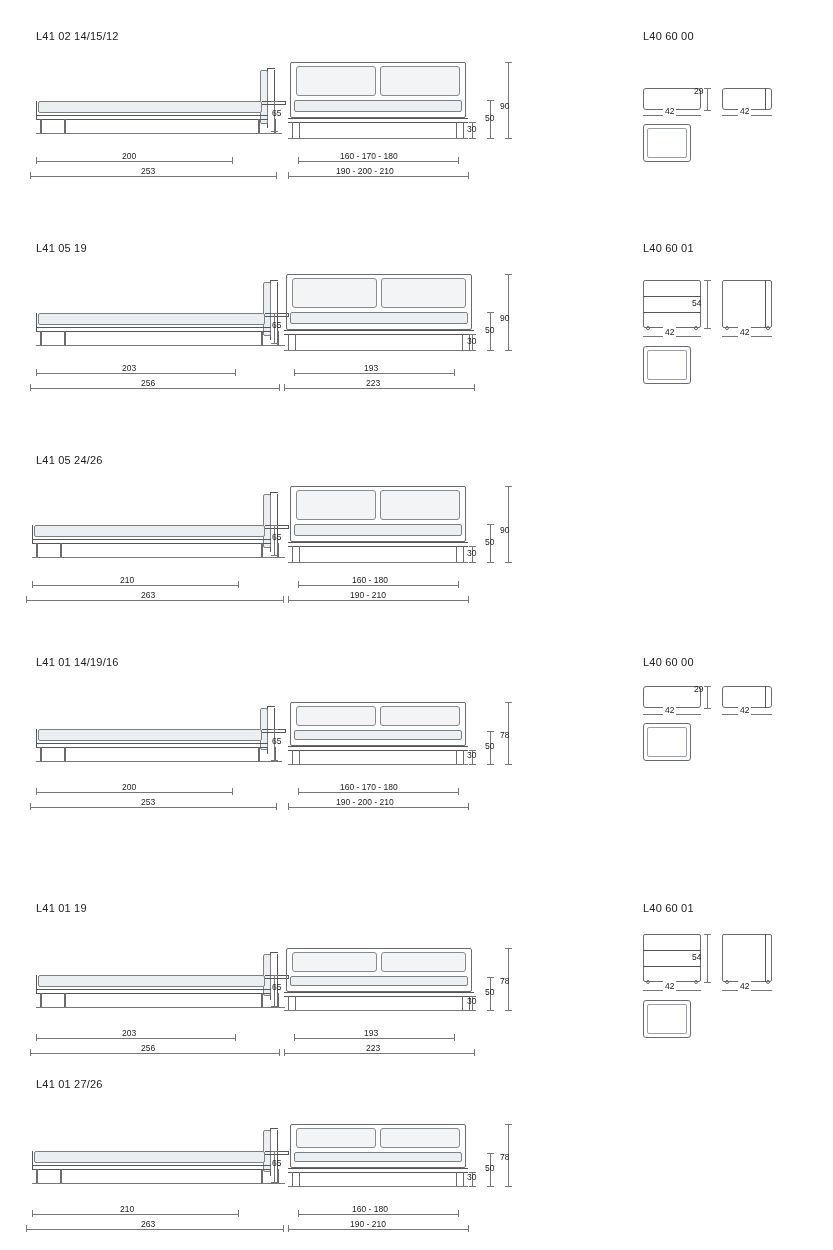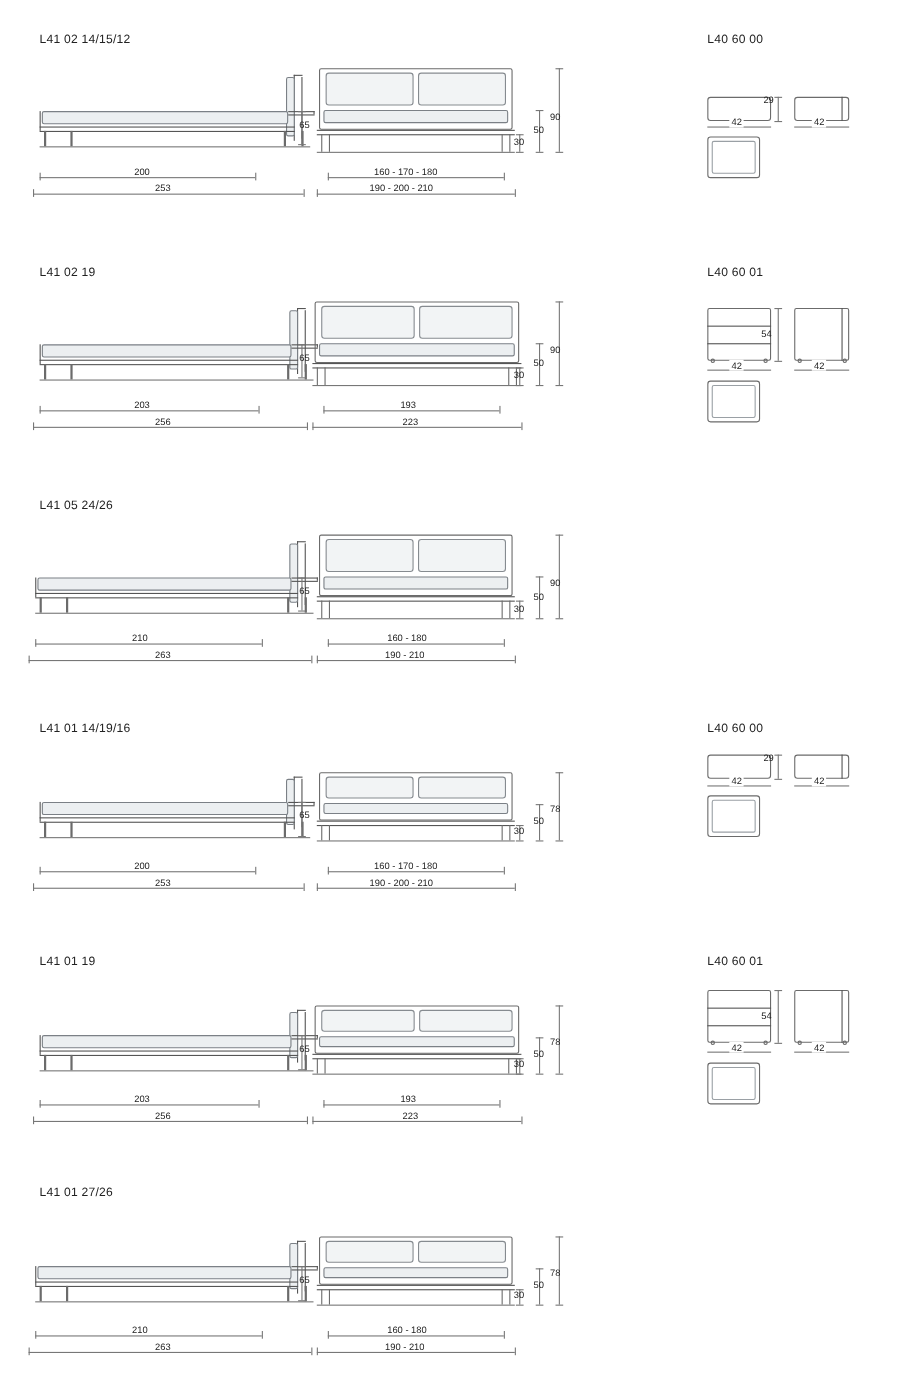--- a/index.html
+++ b/index.html
@@ -130,21 +130,21 @@
   <div class="dimline" style="left:643px;top:115px;width:58px;"></div>
   <div class="dim" style="left:663px;top:106px;background:#fff;padding:0 2px;">42</div>
   <div class="dimline" style="left:722px;top:115px;width:50px;"></div>
   <div class="dim" style="left:738px;top:106px;background:#fff;padding:0 2px;">42</div>
   <div class="sq" style="left:643px;top:124px;width:48px;height:38px;"></div>
   <div class="sqi" style="left:647px;top:128px;width:40px;height:30px;"></div>
 </div>
 
 <div class="block" style="left:0;top:212px;width:833px;height:208px;">
 
-  <div class="code-label" style="position:absolute;left:36px;top:30px;">L41 02 19</div>
+  <div class="code-label" style="position:absolute;left:36px;top:30px;">L41 05 19</div>
 
   <div class="draw" style="left:36px;top:66px;width:236px;height:80px;">
     <div class="ln v" style="left:234px;top:2px;height:60px;"></div>
     <div class="ln v" style="left:241px;top:4px;height:56px;"></div>
     <div class="ln h" style="left:234px;top:2px;width:8px;"></div>
     <div class="cush" style="left:227px;top:4px;width:8px;height:54px;"></div>
     <div class="cush" style="left:2px;top:35px;width:227px;height:12px;"></div>
     <div class="ln h" style="left:0px;top:49px;width:235px;"></div>
     <div class="ln h" style="left:0px;top:53px;width:235px;"></div>
     <div class="ln v" style="left:0px;top:35px;height:18px;"></div>
@@ -379,21 +379,21 @@
   <div class="tickh" style="left:704px;top:82px;"></div>
   <div class="dim" style="left:694px;top:58px;">29</div>
   <div class="dimline" style="left:643px;top:88px;width:58px;"></div>
   <div class="dim" style="left:663px;top:79px;background:#fff;padding:0 2px;">42</div>
   <div class="dimline" style="left:722px;top:88px;width:50px;"></div>
   <div class="dim" style="left:738px;top:79px;background:#fff;padding:0 2px;">42</div>
   <div class="sq" style="left:643px;top:97px;width:48px;height:38px;"></div>
   <div class="sqi" style="left:647px;top:101px;width:40px;height:30px;"></div>
 </div>
 
-<div class="block" style="left:0;top:838px;width:833px;height:208px;">
+<div class="block" style="left:0;top:872px;width:833px;height:208px;">
 
   <div class="code-label" style="position:absolute;left:36px;top:30px;">L41 01 19</div>
 
   <div class="draw" style="left:36px;top:78px;width:236px;height:70px;">
     <div class="ln v" style="left:234px;top:2px;height:48px;"></div>
     <div class="ln v" style="left:241px;top:4px;height:44px;"></div>
     <div class="ln h" style="left:234px;top:2px;width:8px;"></div>
     <div class="cush" style="left:227px;top:4px;width:8px;height:42px;"></div>
     <div class="cush" style="left:2px;top:25px;width:227px;height:12px;"></div>
     <div class="ln h" style="left:0px;top:39px;width:235px;"></div>

